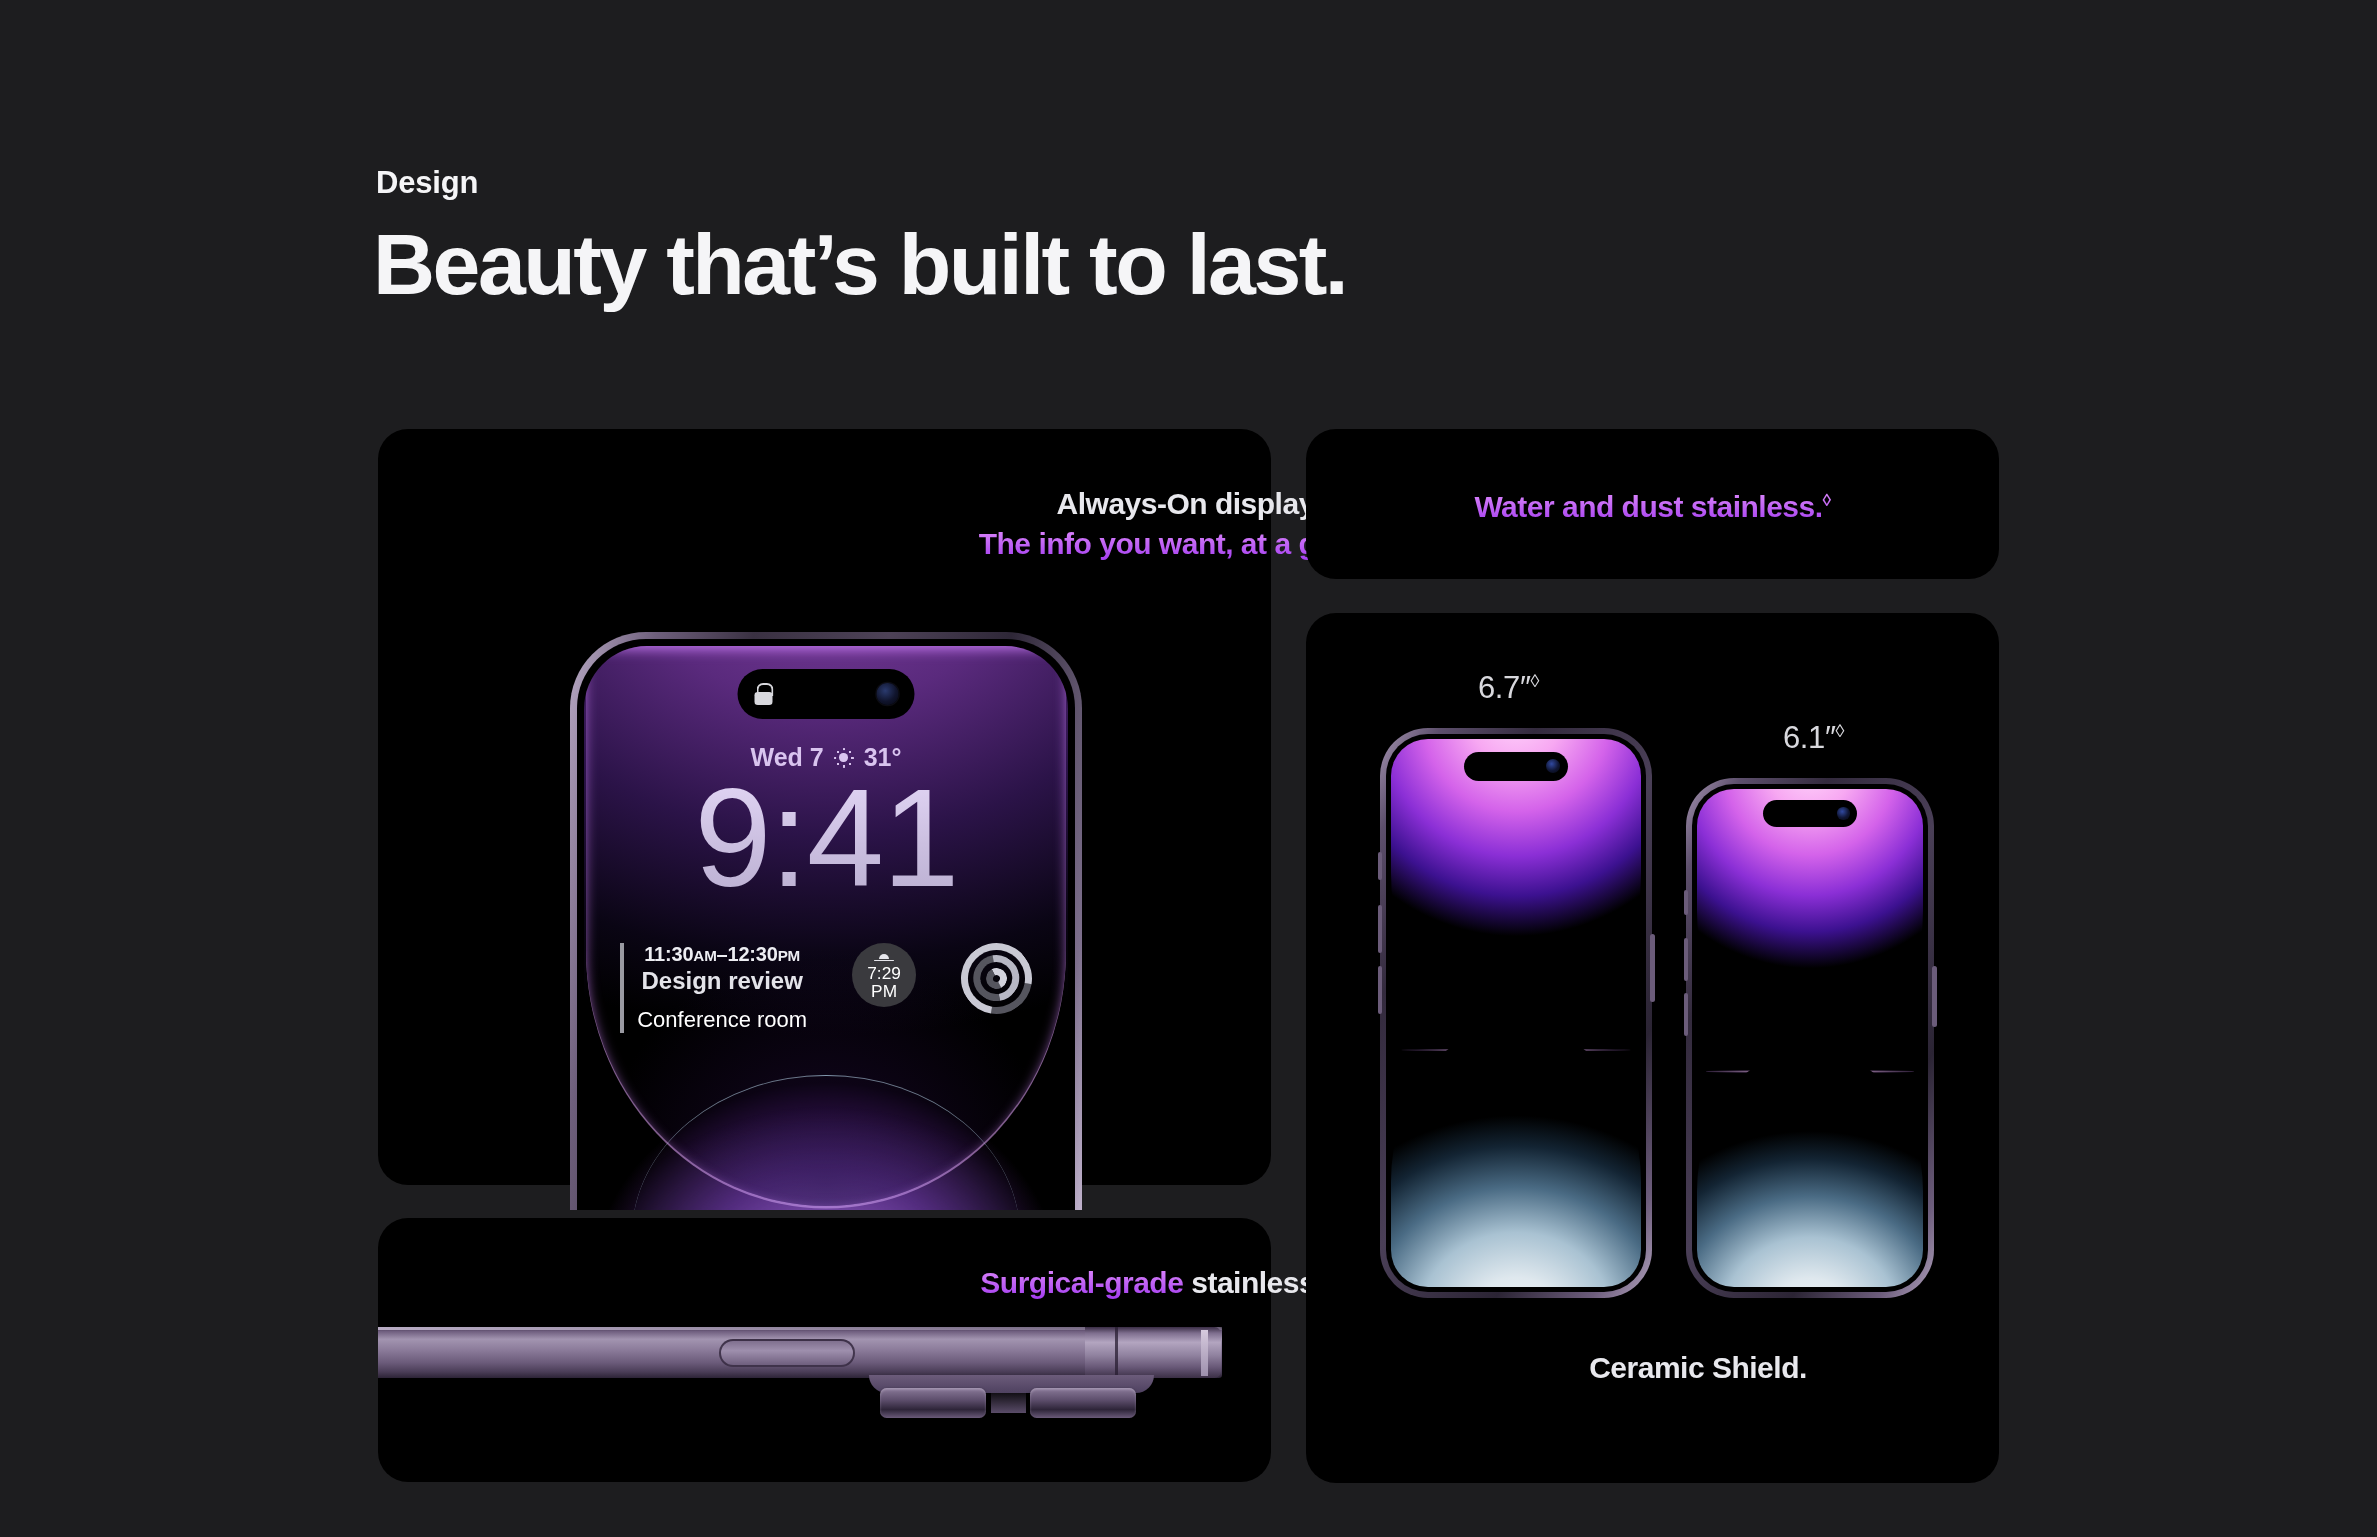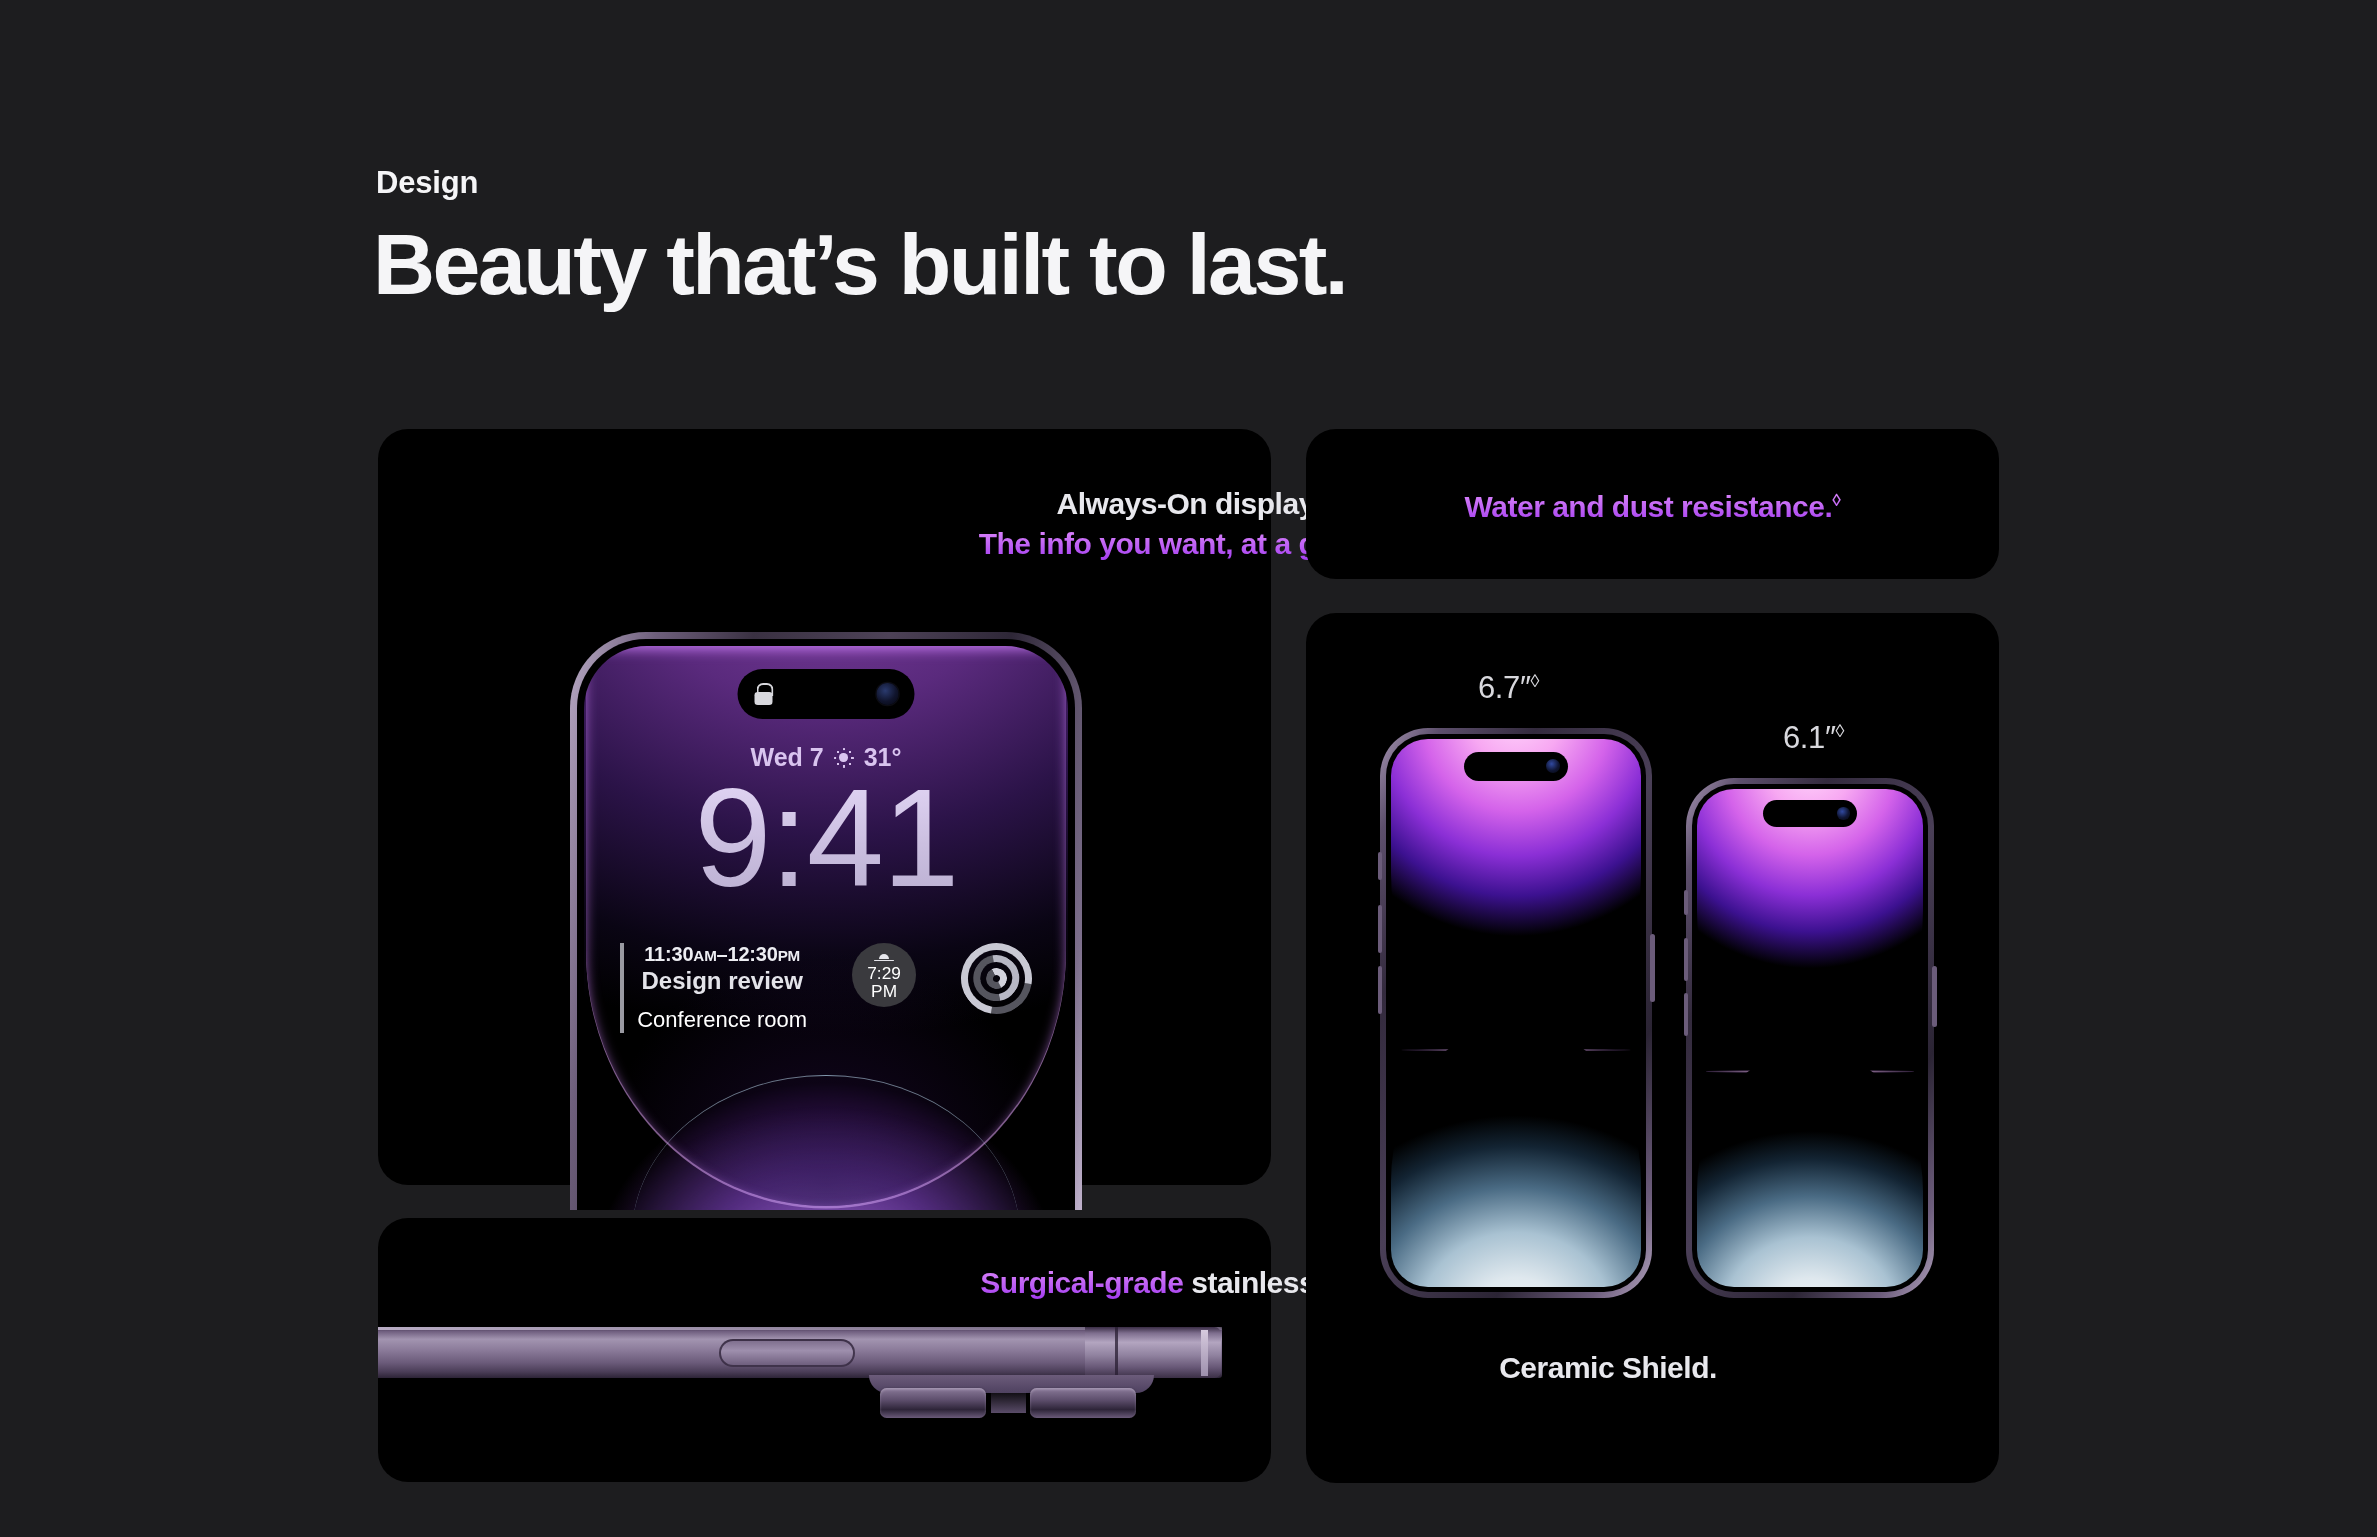--- a/index.html
+++ b/index.html
@@ -354,21 +354,21 @@
     <div class="corner-block"></div>
     <div class="cam-hump"></div>
     <div class="lens-gap"></div>
     <div class="lens" id="lens1"></div>
     <div class="lens" id="lens2"></div>
   </div>
 
   <div class="card" id="card-water"></div>
 
   <div class="cap cap-purple" id="water-l1" style="left:1306px; width:693px;">
-    <span>Water and dust resistance.</span><span class="sup">◊</span>
+    <span>Water and dust stainless.</span><span class="sup">◊</span>
   </div>
 
   <div class="card" id="card-shield"></div>
 
   <div class="size-lbl" id="lbl-67">
     <span>6.7</span><span>″</span><span class="sup">◊</span>
   </div>
   <div class="size-lbl" id="lbl-61">
     <span>6.1</span><span>″</span><span class="sup">◊</span>
   </div>
@@ -402,16 +402,16 @@
       <div class="pnotch">
         <span class="pcam"></span>
       </div>
     </div>
     <div class="side-btn" style="left:-2.5px; top:112px; width:4.1px; height:25px;"></div>
     <div class="side-btn" style="left:-2.5px; top:160px; width:4.1px; height:43px;"></div>
     <div class="side-btn" style="left:-2.5px; top:215px; width:4.1px; height:43px;"></div>
     <div class="side-btn" style="right:-2.5px; top:188px; width:4.1px; height:61px;"></div>
   </div>
 
-  <div class="cap cap-white" id="shield-l1" style="left:1248px; width:720px;">Ceramic Shield.</div>
+  <div class="cap cap-white" id="shield-l1" style="left:1338px; width:720px;">Ceramic Shield.</div>
 
 </div>
 
 
 </body></html>

